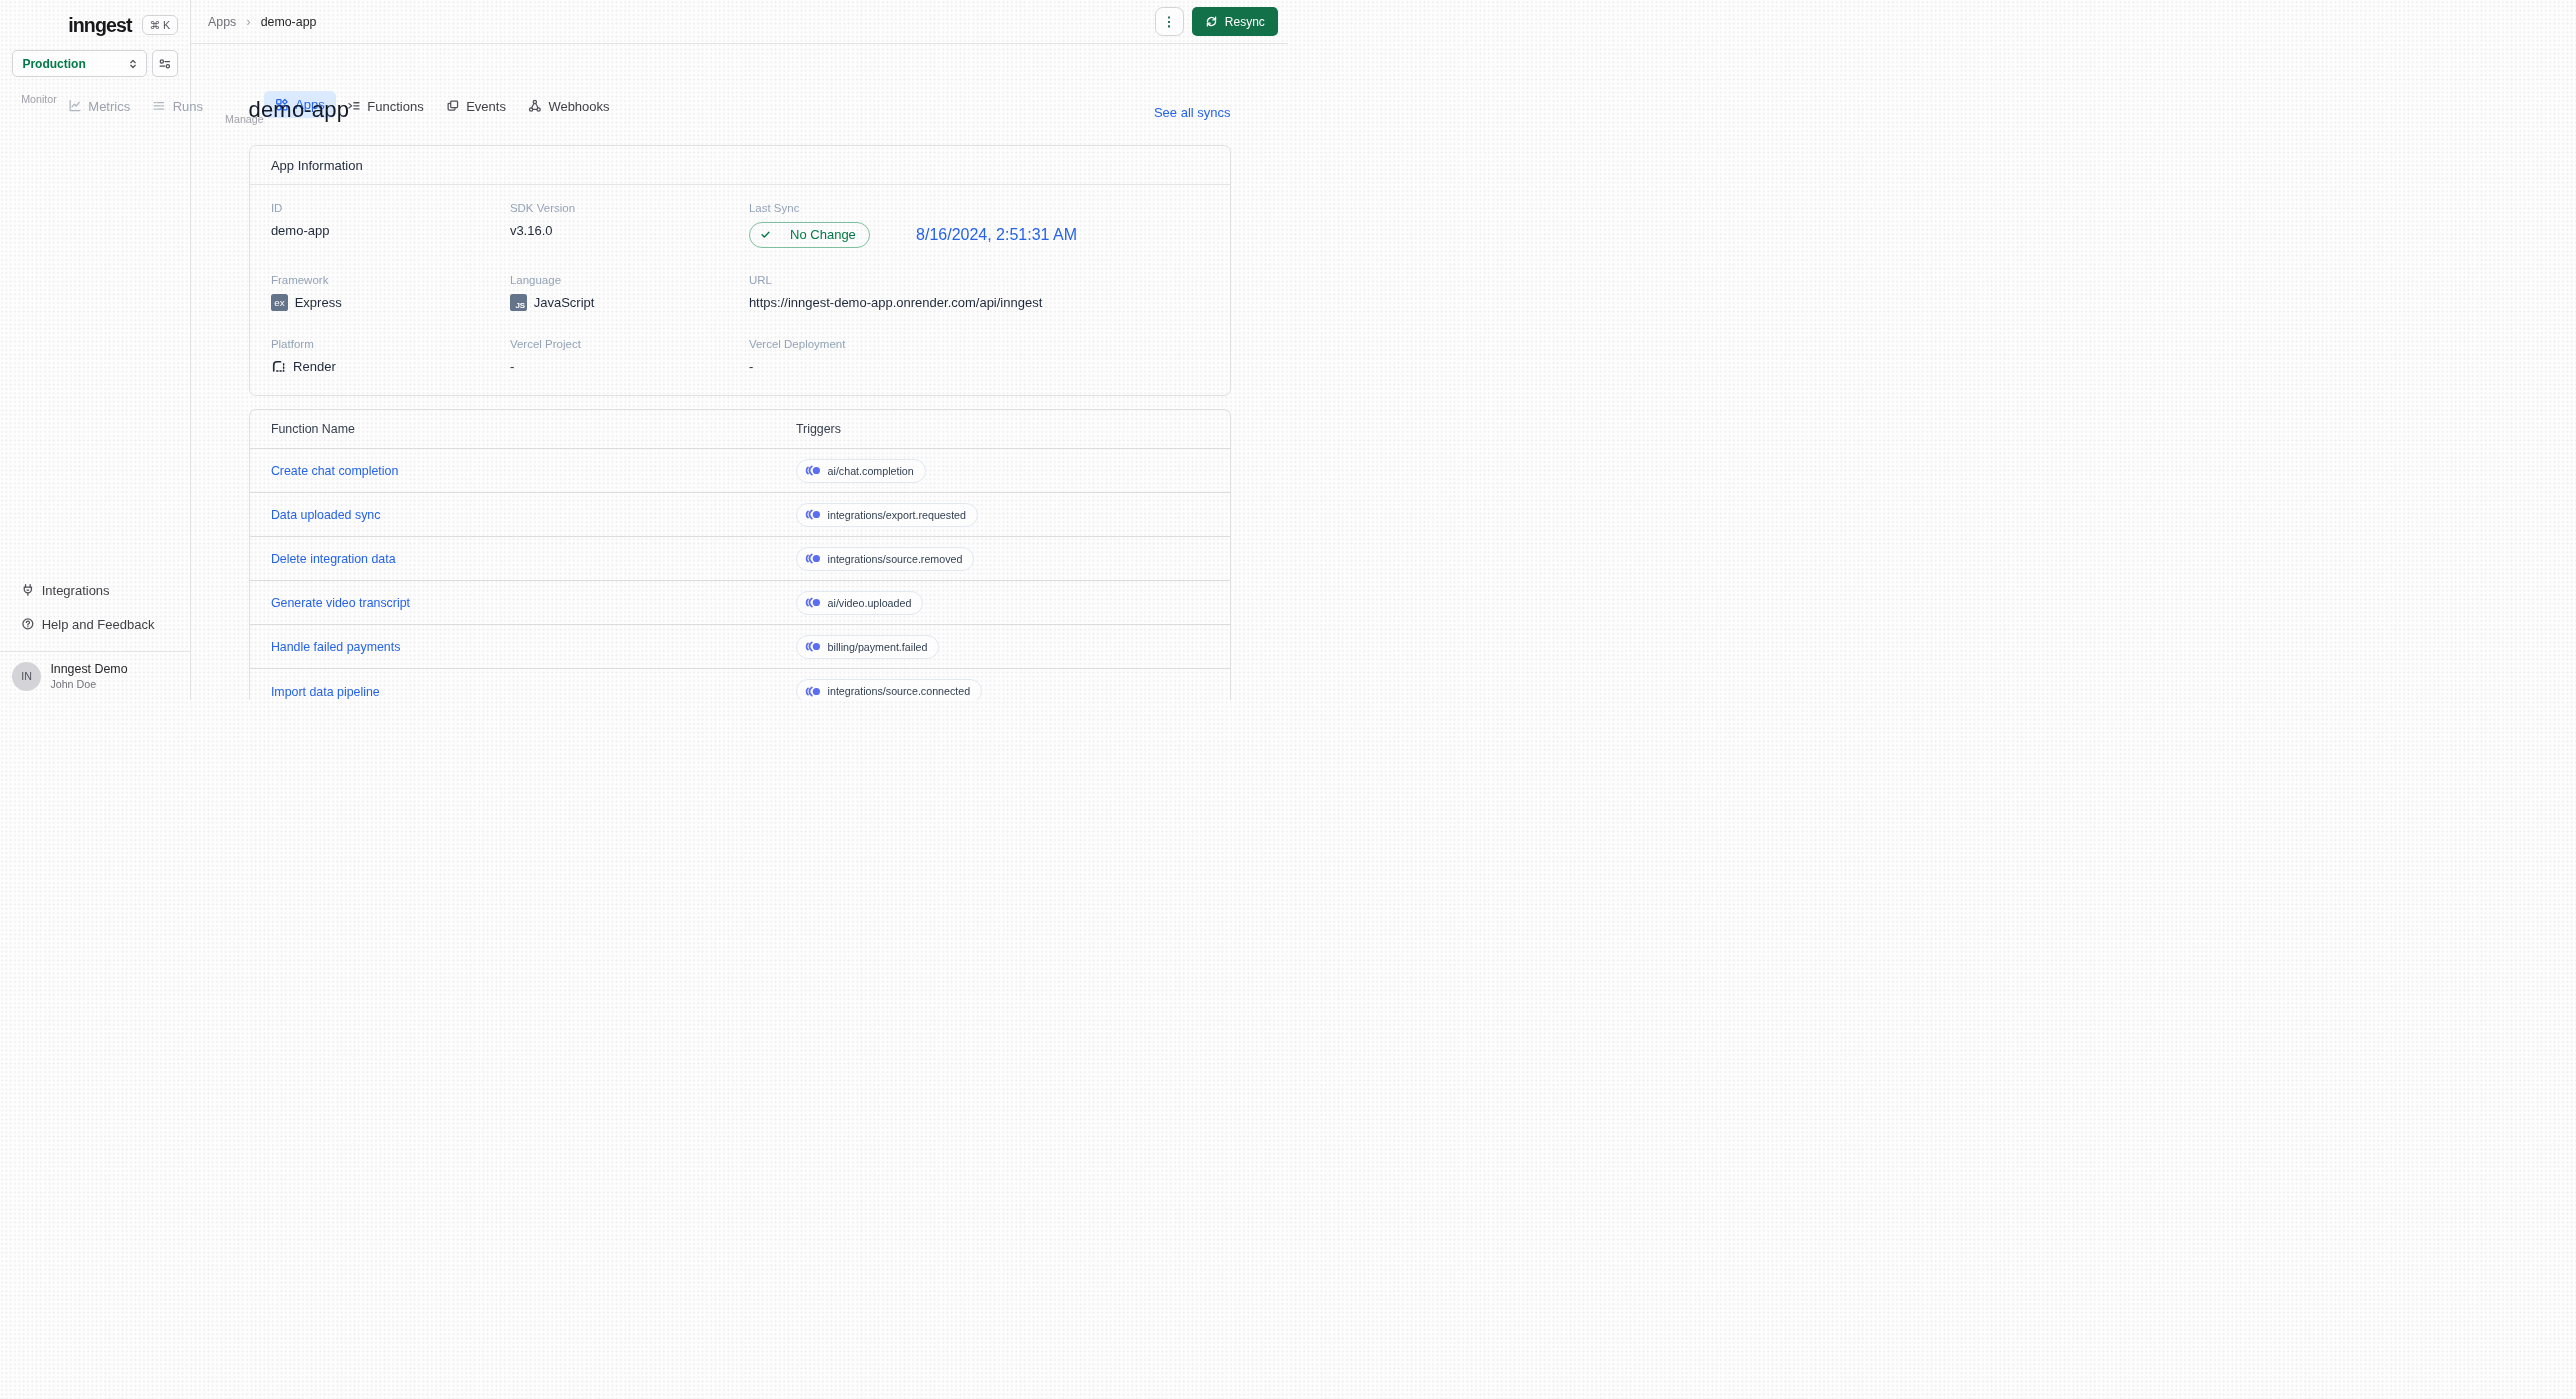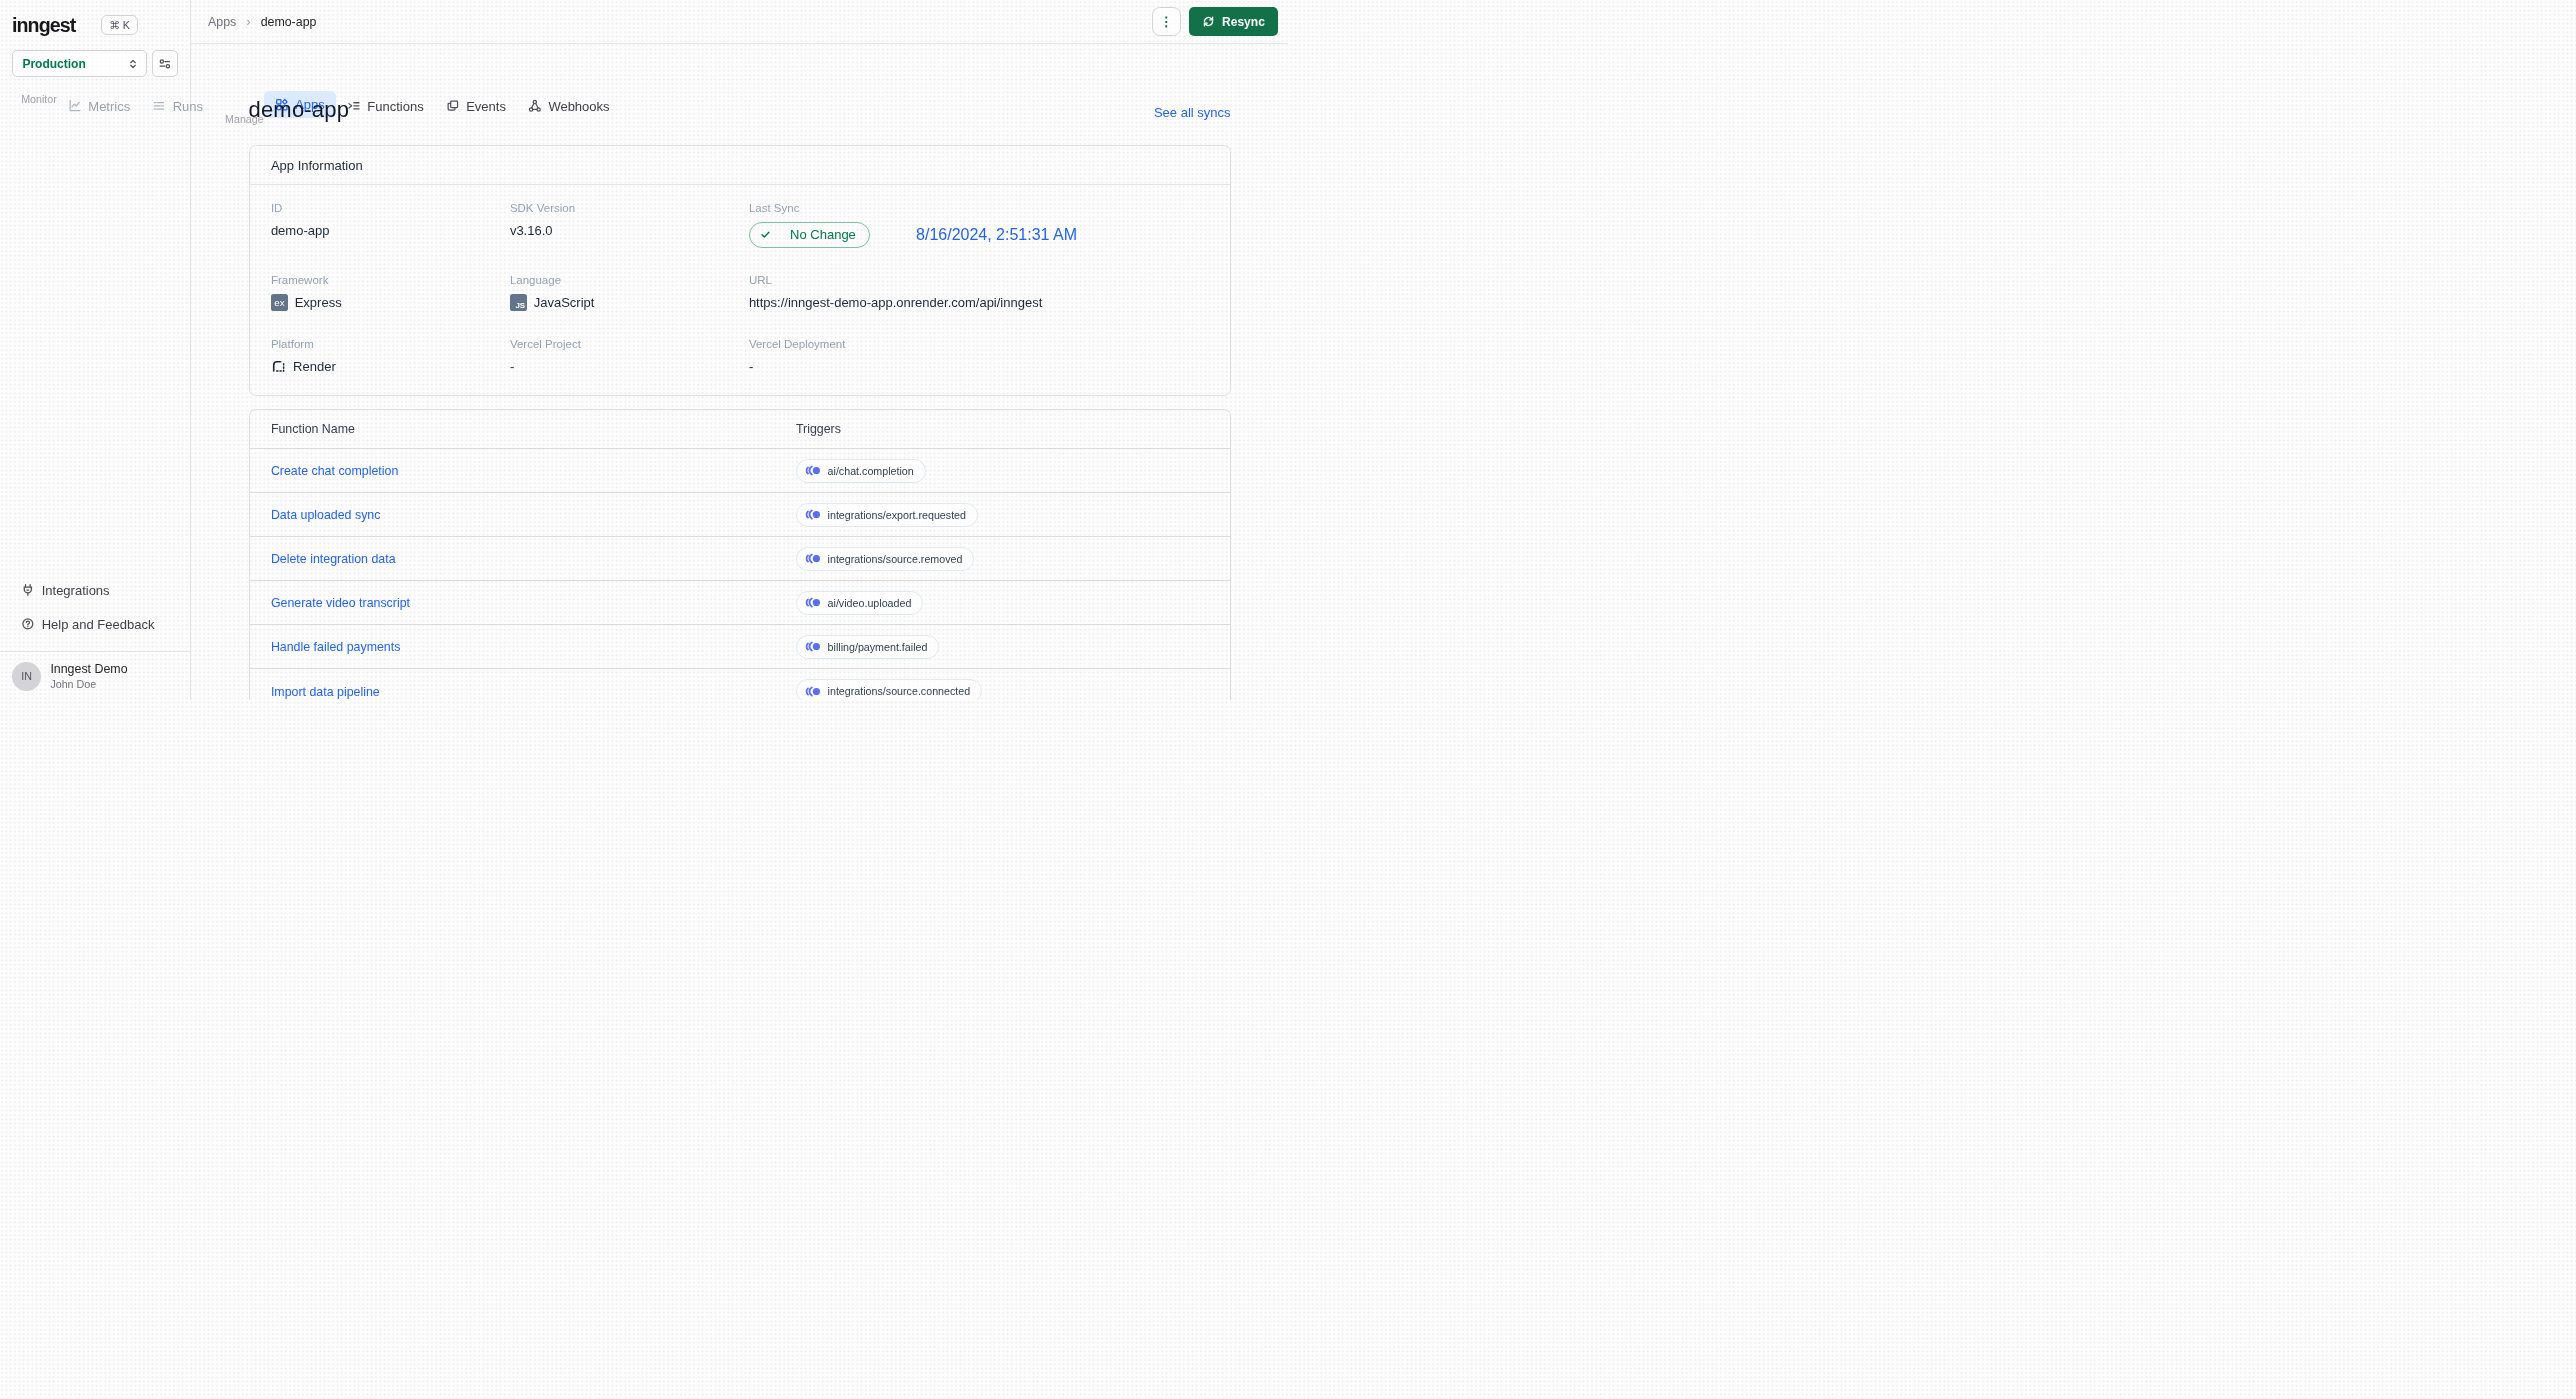--- a/index.html
+++ b/index.html
@@ -13,21 +13,21 @@
     display:flex;
   }
   svg { display:block; }
 
   
   .sidebar {
     width:191px; height:700px; flex:0 0 191px;
     border-right:0.9px solid #e4e4e7;
     display:flex; flex-direction:column;
   }
-  .logo-row { display:flex; align-items:center; gap:26px; padding:13.7px 12px 3.4px 12px; }
+  .logo-row { display:flex; align-items:center; gap:10px; padding:13.7px 12px 3.4px 12px;justify-content:flex-end; }
   .logo { font-size:19.6px; font-weight:800; letter-spacing:-0.9px; color:#18181b; }
   .kbd-badge {
     border:0.9px solid #d4d4d8; border-radius:6px; padding:2.6px 6.8px;
     font-size:10.7px; color:#52525b; background:rgba(255,255,255,.6);
   }
   .env-row { display:flex; gap:5.1px; padding:10.2px 12px 0 12px; }
   .env-select {
     flex:1; height:27px; border:0.9px solid #d4d4d8; border-radius:5.1px;
     display:flex; align-items:center; justify-content:space-between;
     padding:0 6.8px 0 9.4px; background:rgba(255,255,255,.6); cursor:pointer;
@@ -74,21 +74,21 @@
   .crumb-current { color:#27272a; }
   .topbar-actions { margin-left:auto; display:flex; align-items:center; gap:8.5px; }
   .kebab-btn {
     width:29px; height:29px; border:0.9px solid #d4d4d8; border-radius:7.7px;
     background:rgba(255,255,255,.6); cursor:pointer;
     display:flex; align-items:center; justify-content:center;
     color:#1c6b4f; font-size:13px; font-weight:700; letter-spacing:0; line-height:1;
   }
   .resync-btn {
     height:29px; border:none; border-radius:5.1px; background:var(--accent-green);
-    color:#fff; font-size:12px; font-weight:700; display:flex; align-items:center; gap:6.8px;
+    color:#fff; font-size:12px; font-weight:400; display:flex; align-items:center; gap:6.8px;
     padding:0 13px; cursor:pointer; font-family:inherit;
   }
 
   .content { flex:1; overflow:hidden; }
   .container { max-width:982px; margin:0 auto; padding-top:53px; }
 
   .title-row { display:flex; align-items:baseline; justify-content:space-between; margin-bottom:22px; }
   .page-title { font-size:22px; font-weight:500; color:#111827; letter-spacing:0.2px; }
   .see-all { font-size:13px; font-weight:500; color:var(--link-blue); cursor:pointer; text-decoration:none; }
 

